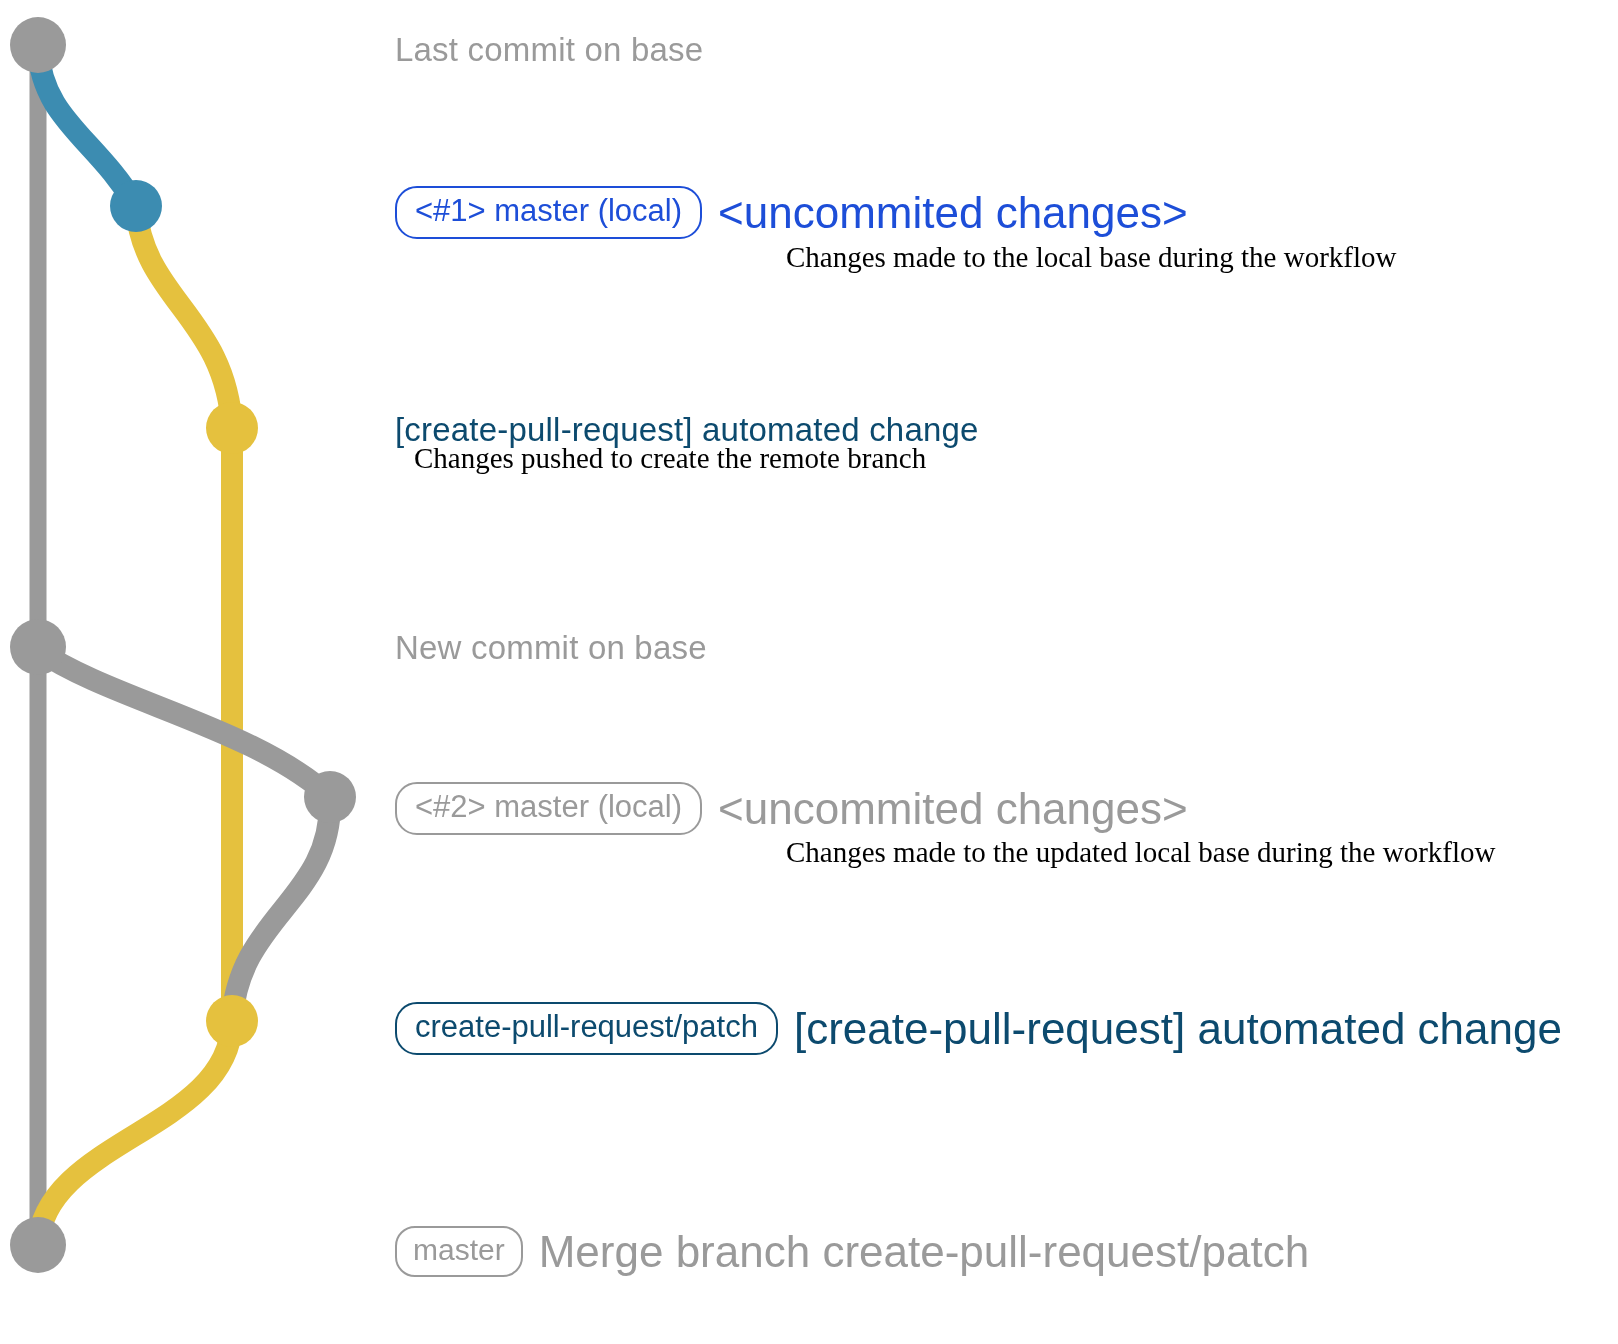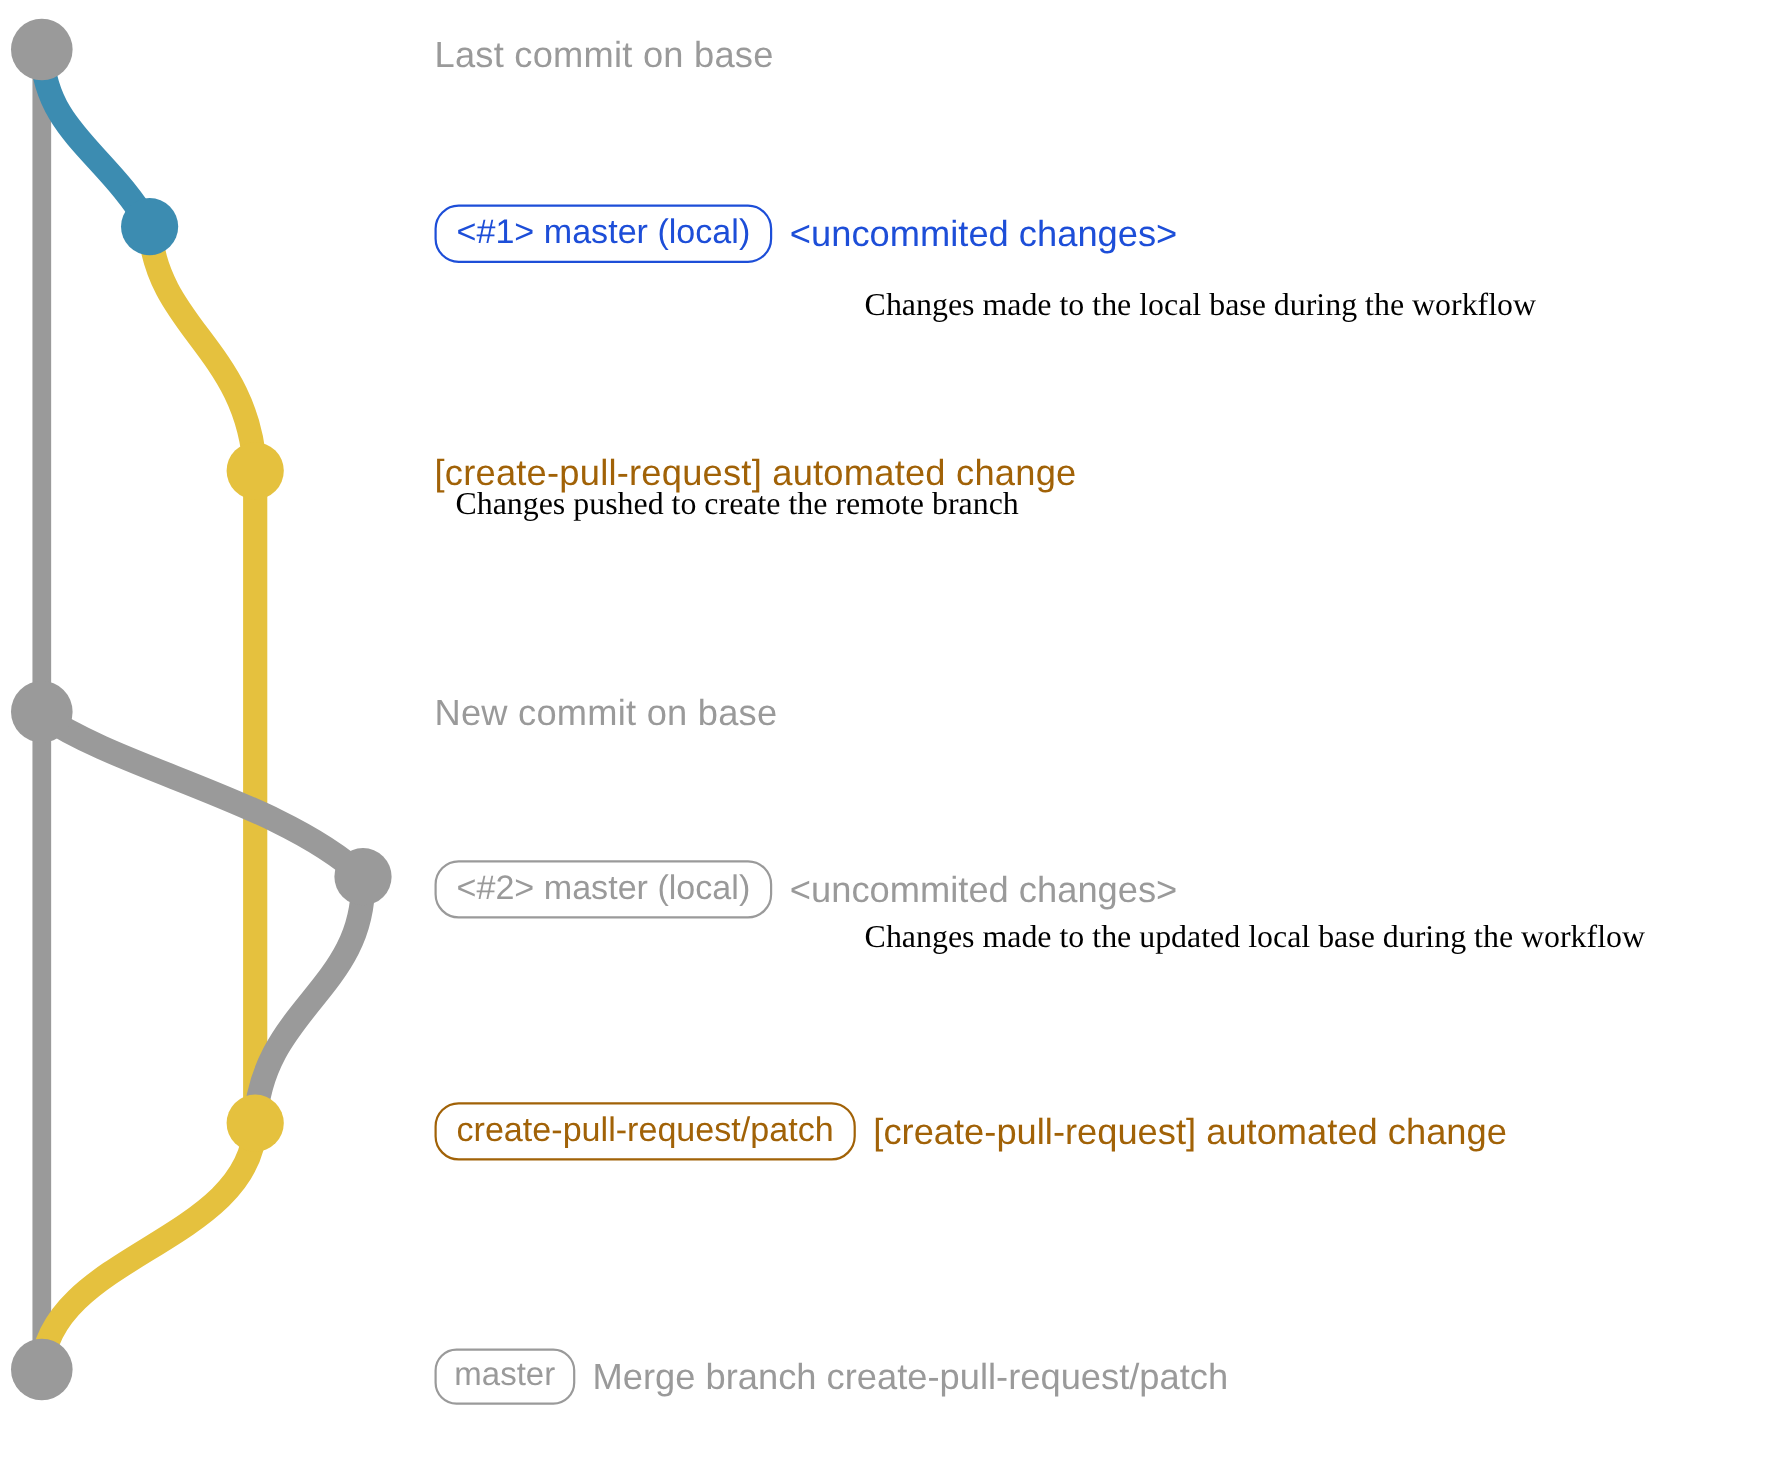--- a/index.html
+++ b/index.html
@@ -59,21 +59,21 @@
     font-family: "Liberation Sans", sans-serif;
     font-size: 31px;
     line-height: 36px;
     white-space: nowrap;
     background: #ffffff;
   }
 
   .pill-text {
     margin-left: 16px;
     font-family: "Liberation Sans", sans-serif;
-    font-size: 33px;
+    font-size: 44px;
     line-height: 40px;
     white-space: nowrap;
   }
 
   .pill-small {
     font-size: 30px;
     padding: 4px 16px 7px 16px;
     border-radius: 20px;
   }
 
@@ -81,21 +81,21 @@
     position: absolute;
     font-family: "Liberation Serif", serif;
     font-size: 29px;
     line-height: 34px;
     color: #000000;
     white-space: nowrap;
   }
 
   
   .c-blue   { color: #1d4ed8; }
-  .c-yellow { color: #a16207; }
+  .c-yellow { color: #0c4a6e; }
   .c-gray   { color: #9a9a9a; }
 </style>
 </head>
 <body>
 
 <div id="canvas">
 
   <svg class="graph-svg" viewBox="0 0 400 1344" width="400" height="1344">
 
     <path d="M 38 45 L 38 1245" stroke="#9a9a9a" stroke-width="17" fill="none" stroke-linecap="round"></path>
@@ -124,21 +124,21 @@
   <div class="row" style="top: 30px;">
     <div class="headline c-gray">Last commit on base</div>
   </div>
 
   <div class="row" style="top: 186px;">
     <div class="pill-row">
       <span class="pill c-blue">&lt;#1&gt; master (local)</span>
       <span class="pill-text c-blue">&lt;uncommited changes&gt;</span>
     </div>
   </div>
-  <div class="subtext" style="left: 786px; top: 240px; margin-top: 20px;">Changes made to the local base during the workflow</div>
+  <div class="subtext" style="left: 786px; top: 240px;">Changes made to the local base during the workflow</div>
 
   <div class="row" style="top: 410px;">
     <div class="headline c-yellow">[create-pull-request] automated change</div>
   </div>
   <div class="subtext" style="left: 414px; top: 441px;">Changes pushed to create the remote branch</div>
 
   <div class="row" style="top: 628px;">
     <div class="headline c-gray">New commit on base</div>
   </div>
 

